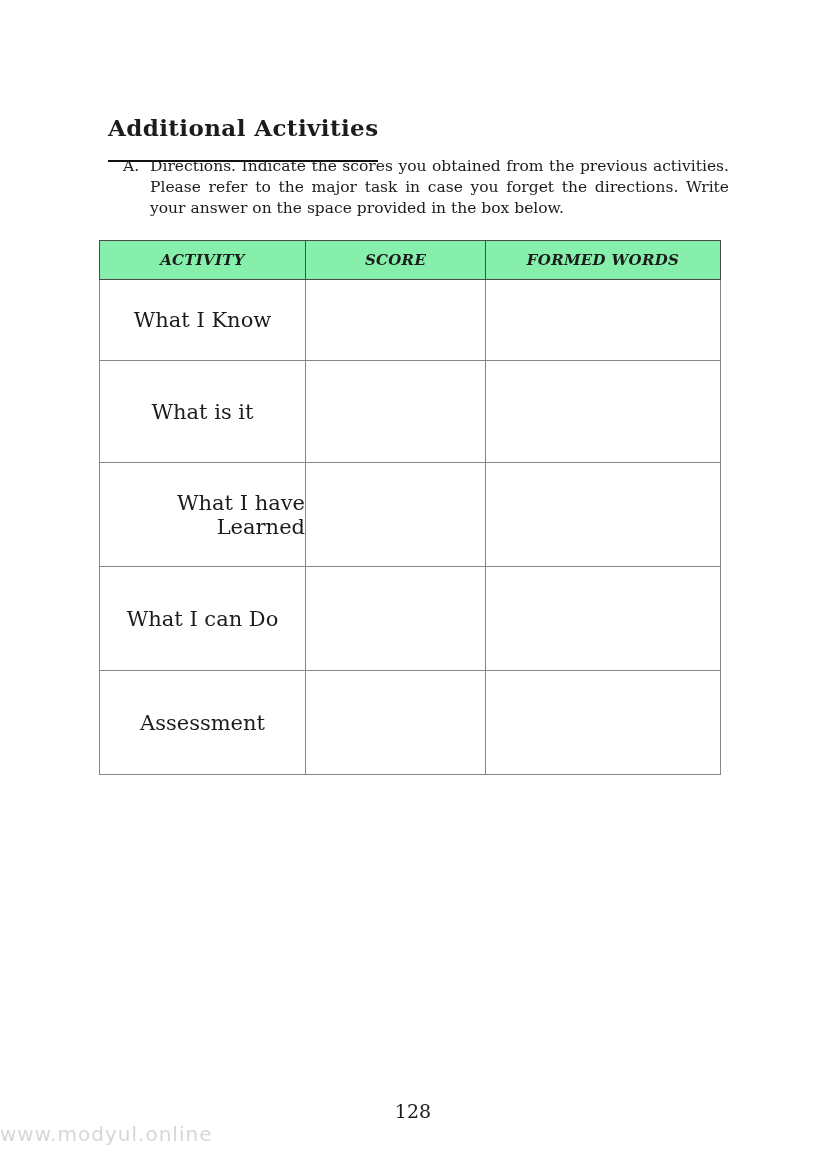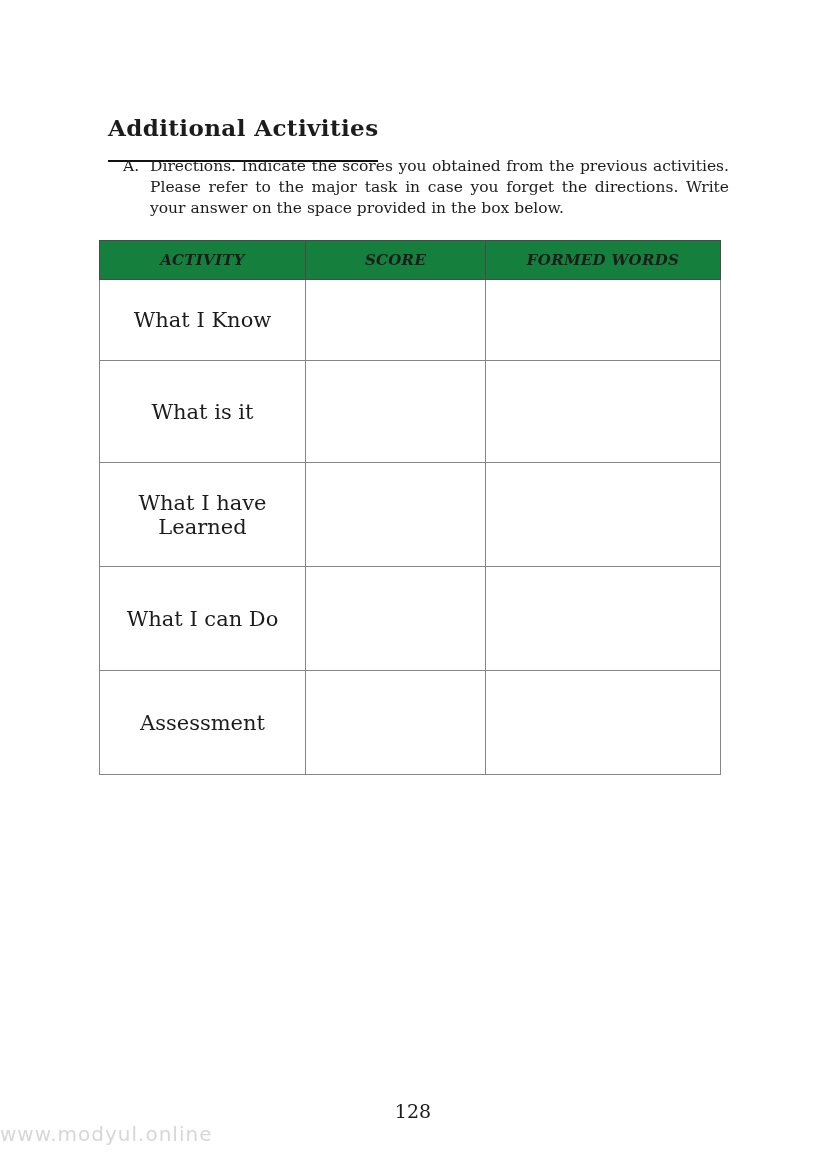--- a/index.html
+++ b/index.html
@@ -48,41 +48,41 @@
     top: 240px;
     width: 621px;
     border-collapse: collapse;
     table-layout: fixed;
   }
   table.score-table col.c-activity { width: 206px; }
   table.score-table col.c-score    { width: 180px; }
   table.score-table col.c-formed   { width: 235px; }
   table.score-table th {
     border: 1px solid #4a4a4a;
-    background: #15803d;
+    background: #86efac;
     font-style: italic;
     font-weight: bold;
     font-size: 15px;
     height: 36px;
     text-align: center;
     vertical-align: middle;
     letter-spacing: 0.3px;
   }
   table.score-table td {
     border: 1px solid #858585;
     font-size: 21px;
     text-align: center;
     vertical-align: middle;
     padding: 0;
   }
   tr.r0 td { height: 80px; }
   tr.r1 td { height: 126px; }
   tr.r2 td { height: 101px; }
   tr.r3 td { height: 103px; }
-  tr.r4 td { height: 103px; }
+  tr.r4 td { height: 103px; text-align: right; }
   tr.r5 td { height: 103px; }
   tr.r6 td { height: 103px; }
   .page-number {
     position: absolute;
     top: 1100px;
     left: 0;
     width: 100%;
     text-align: center;
     font-size: 19px;
     color: #1c1c1c;

